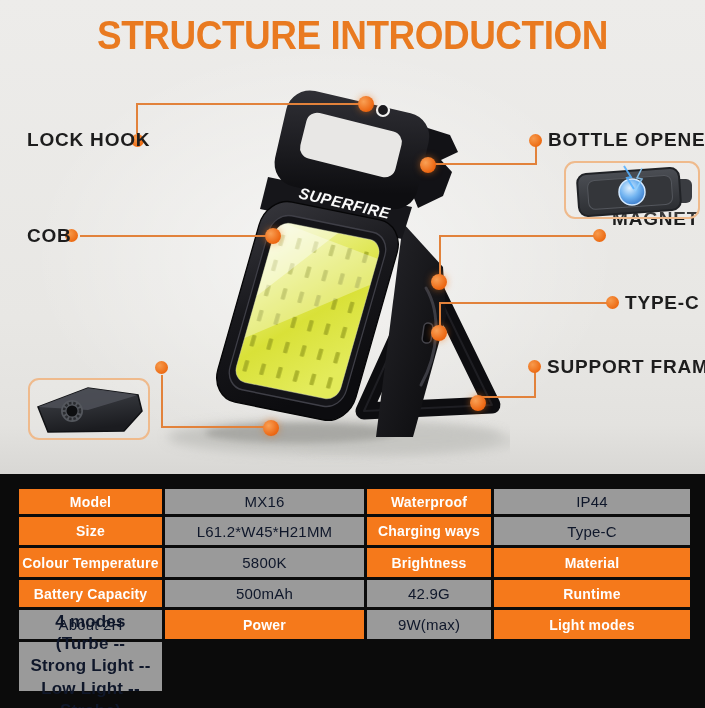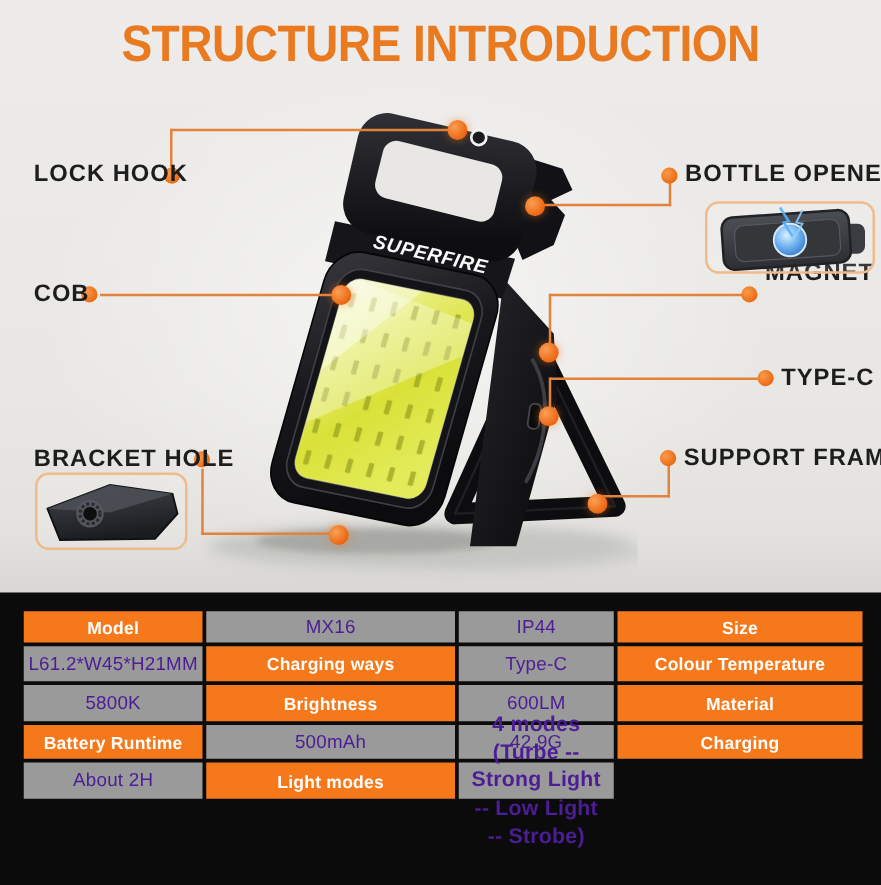--- a/index.html
+++ b/index.html
@@ -27,21 +27,21 @@
     background:rgba(255,255,255,.12);overflow:hidden;}
   
   .product{position:absolute;left:150px;top:85px;width:360px;height:385px;}
   
   .spec-panel{position:absolute;left:0;top:474px;width:705px;height:234px;background:#0b0b0b;}
   .spec-table{position:absolute;left:19px;top:15px;width:603px;display:grid;
     grid-template-columns:143px 199px 124px 196px;
     grid-template-rows:25px 28px 29px 27px 29px 49px;gap:3px;}
   .cell{display:flex;align-items:center;justify-content:center;text-align:center;}
   .cell.lab{background:#f5791b;color:#fefefe;font-weight:bold;font-size:14px;letter-spacing:.2px;}
-  .cell.val{background:#9a9a9a;color:#4c1d95;font-size:15px;font-weight:500;letter-spacing:.2px;}
+  .cell.val{background:#9a9a9a;color:#0f172a;font-size:15px;font-weight:500;letter-spacing:.2px;}
   .cell.small{font-size:17px;line-height:1.3;padding:0 10px;font-weight:600;}
 </style>
 </head>
 <body>
 
 <div class="stage">
 
   <div class="title">STRUCTURE INTRODUCTION</div>
 
   <svg class="product" viewBox="0 0 360 385">
@@ -148,21 +148,20 @@
   <div class="ldot" style="left:131px;top:134px"></div>
   <div class="ldot" style="left:65px;top:229px"></div>
   <div class="ldot" style="left:155px;top:361px"></div>
   <div class="ldot" style="left:529px;top:134px"></div>
   <div class="ldot" style="left:593px;top:229px"></div>
   <div class="ldot" style="left:606px;top:296px"></div>
   <div class="ldot" style="left:528px;top:360px"></div>
 
   <div class="clabel" style="left:27px;top:129px">LOCK HOOK</div>
   <div class="clabel" style="left:27px;top:225px">COB</div>
-  <div class="clabel" style="left:27px;top:357px">BRACKET HOLE</div>
   <div class="clabel" style="left:548px;top:129px">BOTTLE OPENER</div>
   <div class="clabel" style="left:612px;top:208px">MAGNET</div>
   <div class="clabel" style="left:625px;top:292px">TYPE-C</div>
   <div class="clabel" style="left:547px;top:356px">SUPPORT FRAME</div>
 
   <div class="thumb" style="left:564px;top:161px;width:136px;height:58px">
     <svg width="132" height="54" viewBox="0 0 132 54">
       <defs>
         <radialGradient id="magGrad" cx="0.4" cy="0.35" r="0.75">
           <stop offset="0" stop-color="#dcefff"></stop>
@@ -196,38 +195,40 @@
       <circle cx="42" cy="31" r="11" fill="#54575d"></circle>
       <circle cx="42" cy="31" r="8" fill="none" stroke="#2a2c30" stroke-width="2.5" stroke-dasharray="2.5 1.8"></circle>
       <circle cx="42" cy="31" r="5.5" fill="#0d0e10"></circle>
     </svg>
   </div>
 
   <div class="spec-panel">
     <div class="spec-table">
       <div class="cell lab">Model</div>
       <div class="cell val">MX16</div>
+      <div class="cell lab">Waterproof</div>
       <div class="cell val">IP44</div>
 
       <div class="cell lab">Size</div>
       <div class="cell val">L61.2*W45*H21MM</div>
       <div class="cell lab">Charging ways</div>
       <div class="cell val">Type-C</div>
 
       <div class="cell lab">Colour Temperature</div>
       <div class="cell val">5800K</div>
       <div class="cell lab">Brightness</div>
-      <div class="cell val">600LM</div>
 
       <div class="cell lab">Material</div>
-      <div class="cell lab">Battery Runtime</div>
+      <div class="cell lab">Battery Capacity</div>
       <div class="cell val">500mAh</div>
 
       <div class="cell val">42.9G</div>
-      <div class="cell lab">Charging</div>
+      <div class="cell lab">Runtime</div>
       <div class="cell val">About 2H</div>
 
+      <div class="cell lab">Power</div>
+      <div class="cell val">9W(max)</div>
       <div class="cell lab">Light modes</div>
       <div class="cell val small">4 modes (Turbe -- Strong Light -- Low Light -- Strobe)</div>
     </div>
   </div>
 
 </div>
 
 </body></html>

